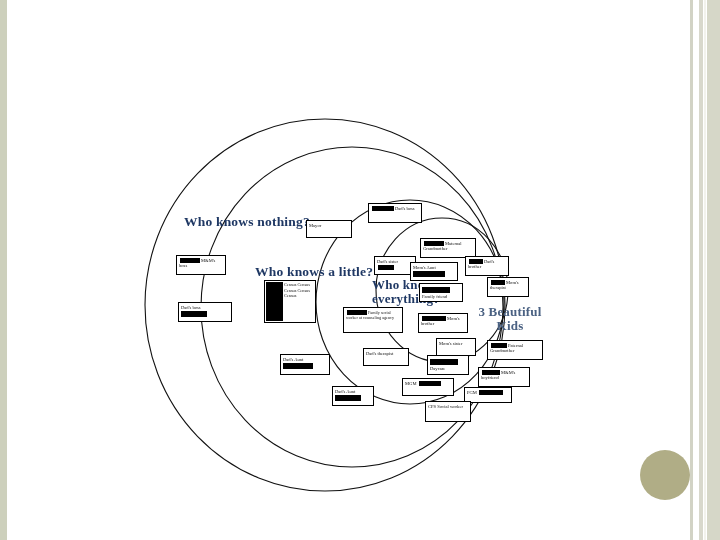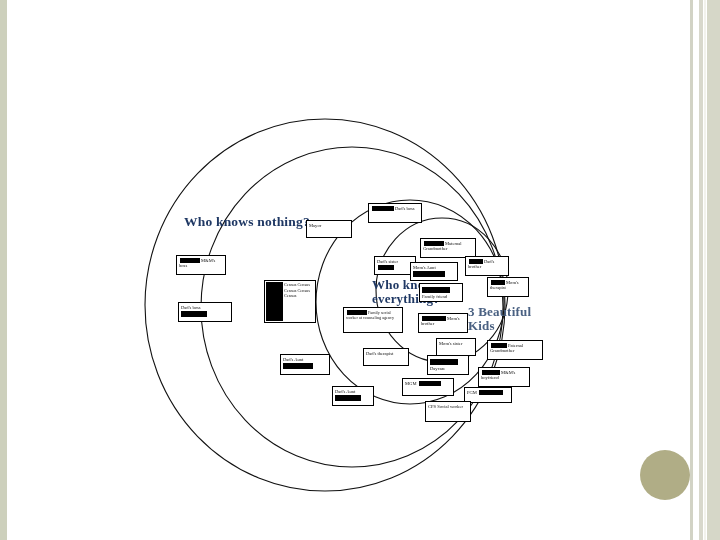--- a/index.html
+++ b/index.html
@@ -40,21 +40,21 @@
     color:#1f3864;
     letter-spacing:.2px;
     white-space:pre-line;
     line-height:1.08;
   }
   #zone-title-nothing{left:64px;top:105px;font-size:13.5px;}
   #zone-title-little{left:135px;top:155px;font-size:13.5px;}
   #zone-title-everything{left:252px;top:168px;font-size:13px;text-align:left;}
   #zone-title-kids{
     left:348px;top:195px;font-size:13px;color:#4a6182;
-    text-align:left;width:84px;
+    text-align:center;width:84px;
   }
   
   .node{
     position:absolute;
     background:#ffffff;
     border:1px solid #000000;
     box-sizing:border-box;
     font-size:4.6px;
     line-height:1.25;
     color:#111111;
@@ -103,20 +103,21 @@
 
     <svg width="460" height="400" viewBox="0 0 460 400">
       <ellipse cx="205" cy="195" rx="180" ry="186" fill="none" stroke="#111111" stroke-width="1.1"></ellipse>
       <ellipse cx="232" cy="197" rx="151" ry="160" fill="none" stroke="#111111" stroke-width="1.1"></ellipse>
       <ellipse cx="290" cy="192" rx="94" ry="102" fill="none" stroke="#111111" stroke-width="1.1"></ellipse>
       <ellipse cx="322" cy="180" rx="66" ry="72" fill="none" stroke="#111111" stroke-width="1.1"></ellipse>
     </svg>
 
     <div class="zone-title" id="zone-title-nothing">Who knows nothing?</div>
 
+    <div class="zone-title" id="zone-title-little">Who knows a little?</div>
 
     <div class="zone-title" id="zone-title-everything">Who knows
 everything?</div>
 
     <div class="zone-title" id="zone-title-kids">3 Beautiful
 Kids</div>
 
     <div class="node" style="left:56px;top:145px;width:50px;height:20px;">
       <span class="redact" style="width:20px;"></span><span class="txt">M&amp;M's boss</span>
     </div>

